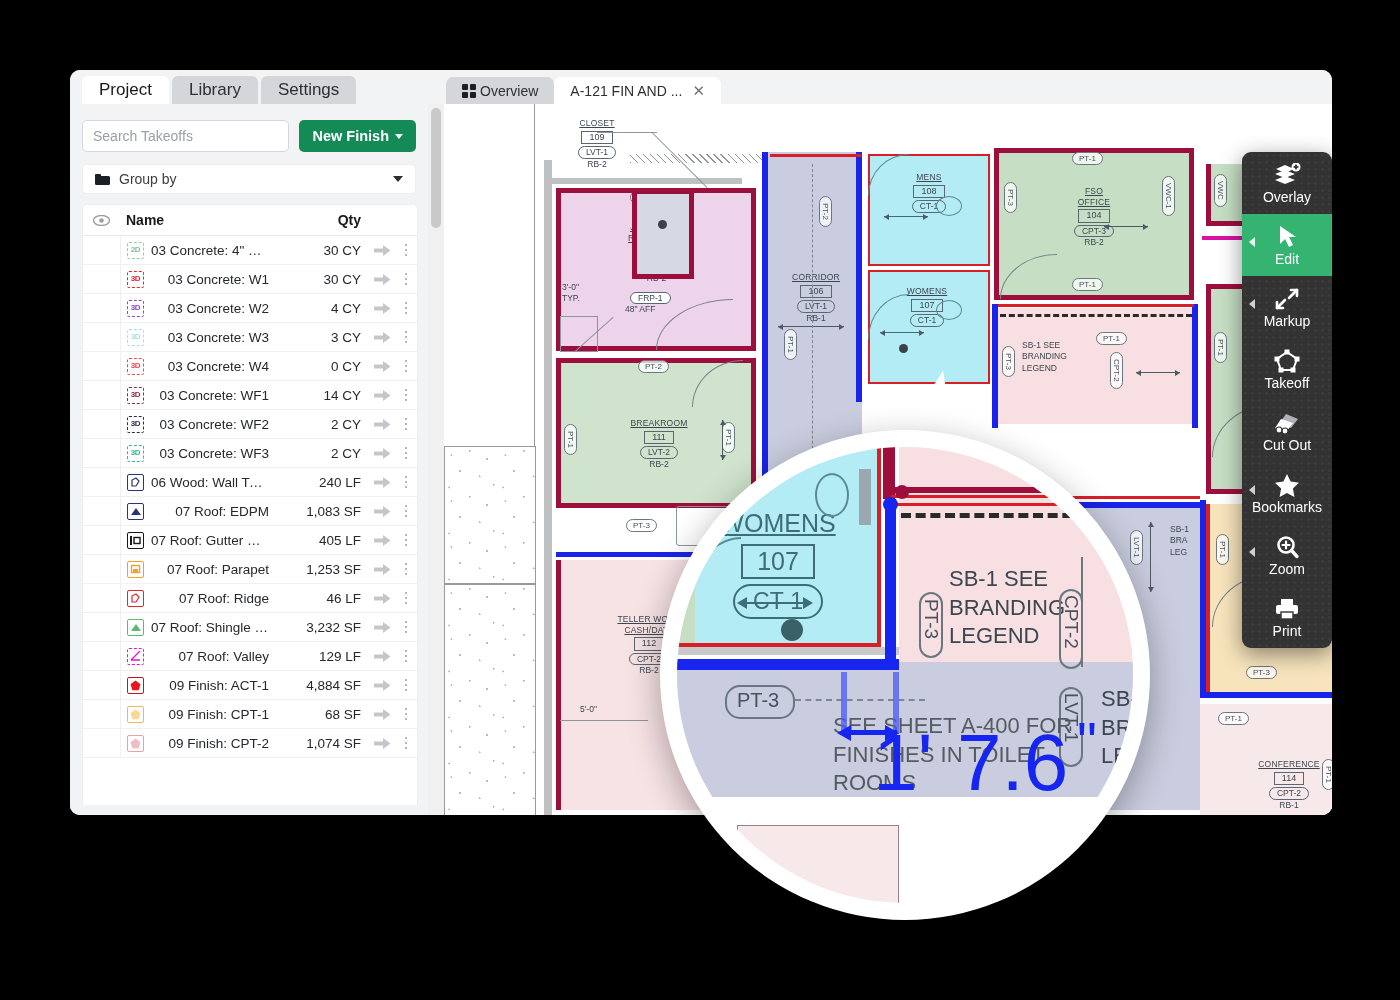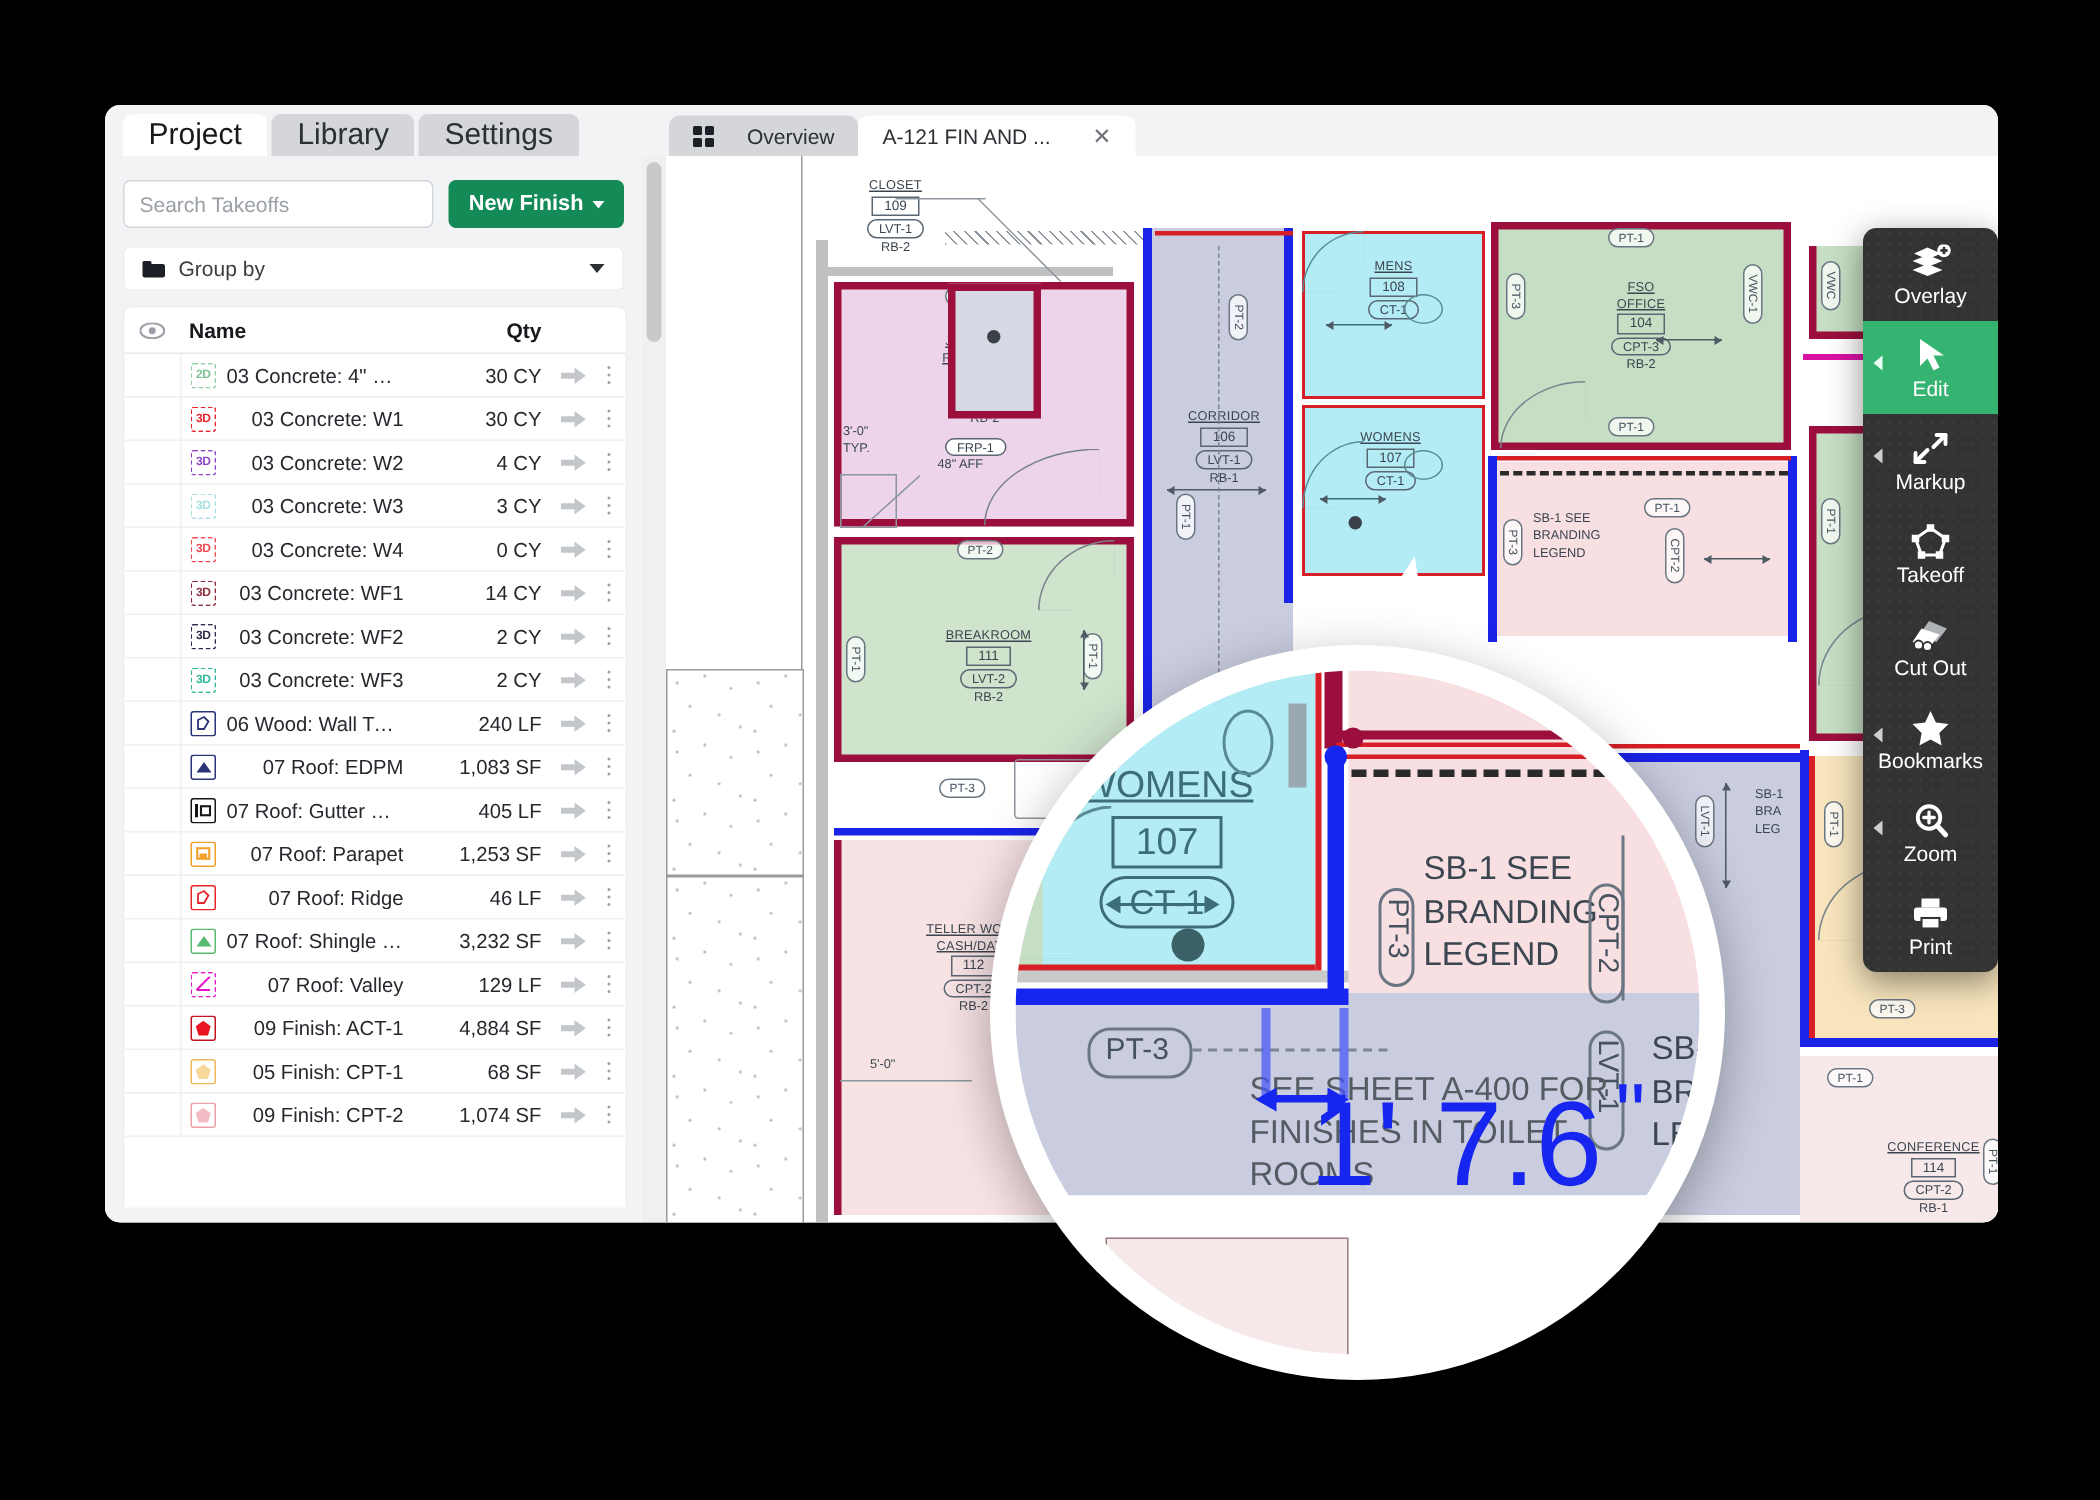--- a/index.html
+++ b/index.html
@@ -21,21 +21,21 @@
   
   .sidebar{
     position:absolute;left:0;top:0;width:358px;height:745px;
     background:#f2f3f5;
   }
   .tabs-row{
     position:absolute;left:0;top:0;width:358px;height:34px;
     display:flex;align-items:flex-end;padding-left:12px;box-sizing:border-box;
   }
   .tab{
-    height:28px;line-height:28px;padding:0 17px;font-size:20px;color:#2c2f33;
+    height:28px;line-height:28px;padding:0 17px;font-size:17px;color:#2c2f33;
     background:#d4d6d9;border-radius:6px 6px 0 0;margin-right:3px;cursor:default;
     white-space:nowrap;
   }
   .tab.active{background:#fff;color:#17191c;}
 
   .side-body{
     position:absolute;left:0;top:34px;width:358px;height:711px;
     background:#f2f3f5;
   }
   .search-row{
@@ -99,21 +99,21 @@
   .arrow-go svg{display:block;}
   .kebab{width:22px;display:flex;flex-direction:column;align-items:center;gap:2.5px;cursor:pointer;}
   .kebab i{width:2.5px;height:2.5px;border-radius:50%;background:#9aa0a6;display:block;}
 
   
   .pane{
     position:absolute;left:358px;top:0;width:904px;height:745px;background:#f2f3f5;overflow:hidden;
   }
   .doc-tabs{position:absolute;left:0;top:0;width:904px;height:34px;display:flex;align-items:flex-end;padding-left:18px;box-sizing:border-box;}
   .dtab{
-    height:27px;display:flex;align-items:center;gap:22px;padding:0 16px;font-size:14px;
+    height:27px;display:flex;align-items:center;gap:4px;padding:0 16px;font-size:14px;
     color:#2c2f33;background:#d4d6d9;border-radius:7px 7px 0 0;cursor:default;white-space:nowrap;
   }
   .dtab.active{background:#fff;}
   .grid-icon{display:grid;grid-template-columns:6px 6px;grid-template-rows:6px 6px;gap:2px;}
   .grid-icon i{background:#1c1f26;display:block;border-radius:1px;}
   .x-close{color:#6d7278;font-size:15px;margin-left:6px;cursor:pointer;}
 
   .canvas{
     position:absolute;left:0;top:34px;width:904px;height:711px;background:#fff;overflow:hidden;
   }
@@ -580,21 +580,21 @@
                 </div>
               </div>
               <div class="row">
                 <div class="col-eye"></div>
                 <div class="row-name">
                   <span class="swatch" style="border:1.6px solid #f0b85a;background:#fff;">
                     <svg width="11" height="11" viewBox="0 0 11 11">
                       <polygon points="5.5,0.5 10.5,4.2 8.6,10.3 2.4,10.3 0.5,4.2" fill="#f7d89a"></polygon>
                     </svg>
                   </span>
-                  <span class="row-label">05 Finish: CPT-1</span>
+                  <span class="row-label">09 Finish: CPT-1</span>
                 </div>
                 <div class="row-qty">68 SF</div>
                 <div class="arrow-go">
                   <svg width="17" height="13" viewBox="0 0 17 13">
                     <path d="M0 4.5 H9 V1 L16.5 6.5 L9 12 V8.5 H0 Z" fill="#c3c7cb"></path>
                   </svg>
                 </div>
                 <div class="kebab">
                   <i></i>
                   <i></i>

